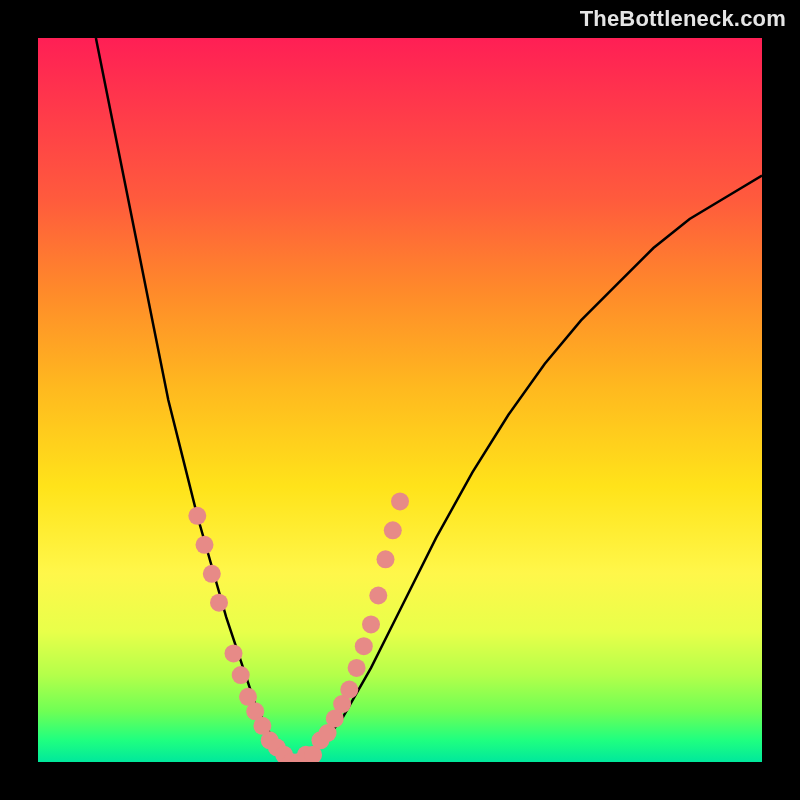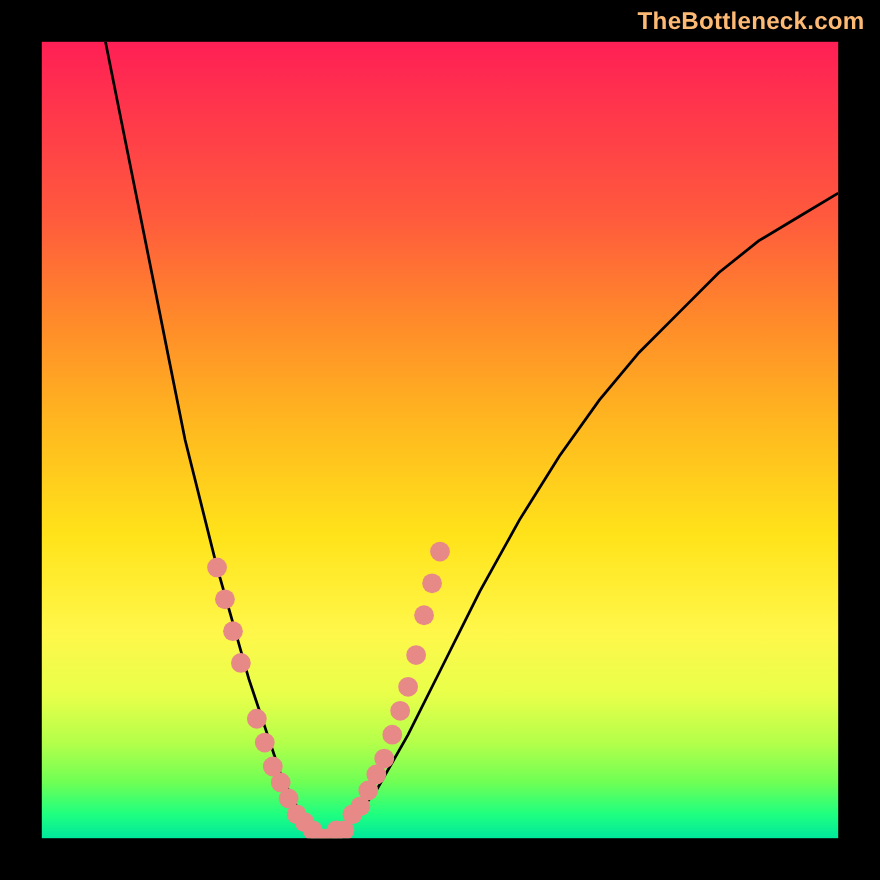--- a/index.html
+++ b/index.html
@@ -45,21 +45,21 @@
     width: 724px;
     height: 724px;
   }
   .watermark {
     position: absolute;
     top: 6px;
     right: 14px;
     font-family: Arial, Helvetica, sans-serif;
     font-size: 22px;
     font-weight: 600;
-    color: #fdba74;
+    color: #e5e5e5;
     letter-spacing: 0.2px;
     user-select: none;
   }
 </style>
 </head>
 <body>
 
 <div class="frame">
   <div class="watermark">TheBottleneck.com</div>
   <div class="plot-area">

